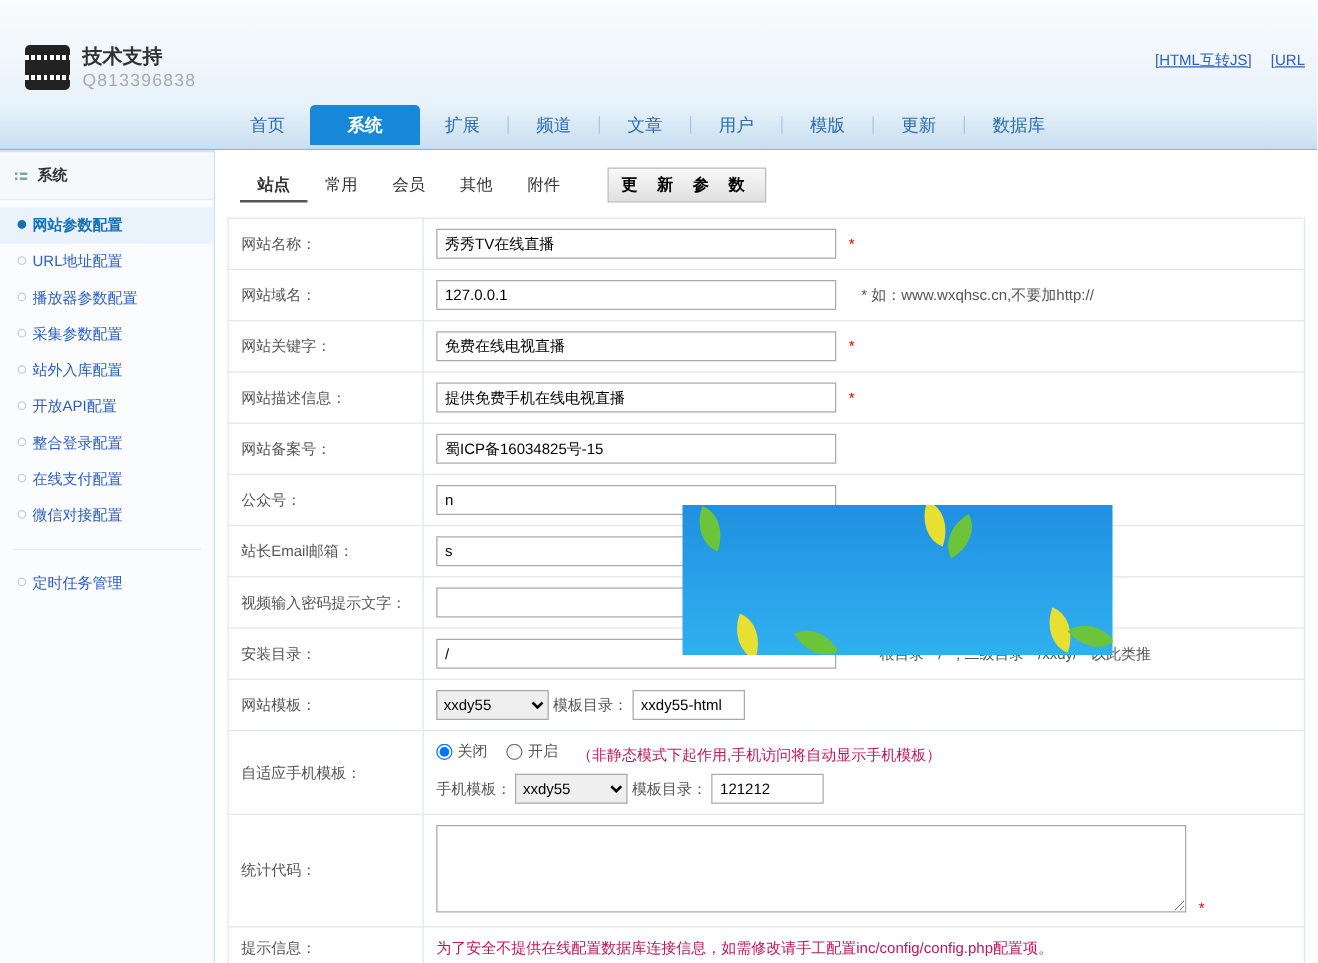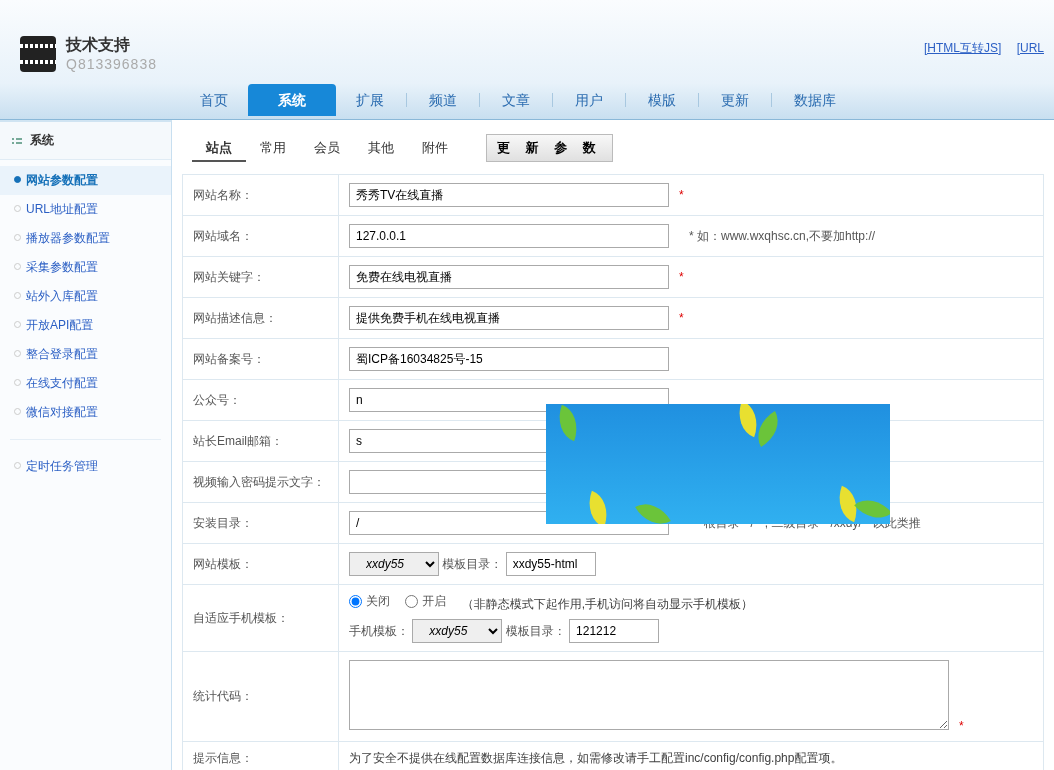--- a/index.html
+++ b/index.html
@@ -32,24 +32,24 @@
 .tabs { display: flex; align-items: center; padding: 4px 0 8px 10px; gap: 4px; flex-wrap: wrap; }
 .tab { padding: 5px 14px; color: #333; cursor: pointer; font-size: 13px; }
 .tab.active { font-weight: bold; border-bottom: 2px solid #555; }
 .submit-btn { background: linear-gradient(to bottom, #f8f8f8, #e0e0e0); border: 1px solid #bbb; padding: 4px 10px; letter-spacing: 6px; cursor: pointer; font-size: 13px; margin-left: 20px; font-weight: bold; }
 .tabs-hint { color: #333; font-size: 12px; margin-left: 10px; }
 .form-table { width: 100%; border-collapse: collapse; margin-top: 4px; }
 .form-table td { border: 1px solid #dde8f0; padding: 8px 10px; font-size: 12px; color: #555; vertical-align: middle; background: #fff; }
 .form-table td:first-child { width: 156px; }
 .tx-input { border: 1px solid #aaa; padding: 4px 6px; font-size: 12px; width: 320px; height: 24px; }
 .tx-input.sm { width: 90px; }
-.tx-select { border: 1px solid #aaa; padding: 2px 12px; font-size: 12px; height: 24px; width: 90px; font-style: italic; }
+.tx-select { border: 1px solid #aaa; padding: 2px 1px; font-size: 12px; height: 24px; width: 90px; }
 .ast { color: #d00; margin-left: 10px; }
 .hint { color: #555; margin-left: 20px; }
-.red { color: #404040; }
+.red { color: #be185d; }
 .textarea { width: 600px; height: 70px; border: 1px solid #aaa; }
 .radio-wrap { display: inline-flex; align-items: center; gap: 4px; margin-right: 12px; }
 .overlay-img { position: absolute; left: 374px; top: 284px; width: 344px; height: 120px; background: linear-gradient(to bottom, #2090e0, #30b0f0); border: none; overflow: hidden; z-index: 5; }
 .leaf { position: absolute; width: 24px; height: 30px; background: #6bc43a; border-radius: 0 100% 0 100%; transform: rotate(20deg); }
 .leaf.y { background: #e8e030; }
 .footer { text-align: right; padding: 10px 20px; color: #888; font-size: 12px; border-top: 1px solid #e0ecf5; margin-top: 10px; }
 </style>
 </head>
 <body>
 

